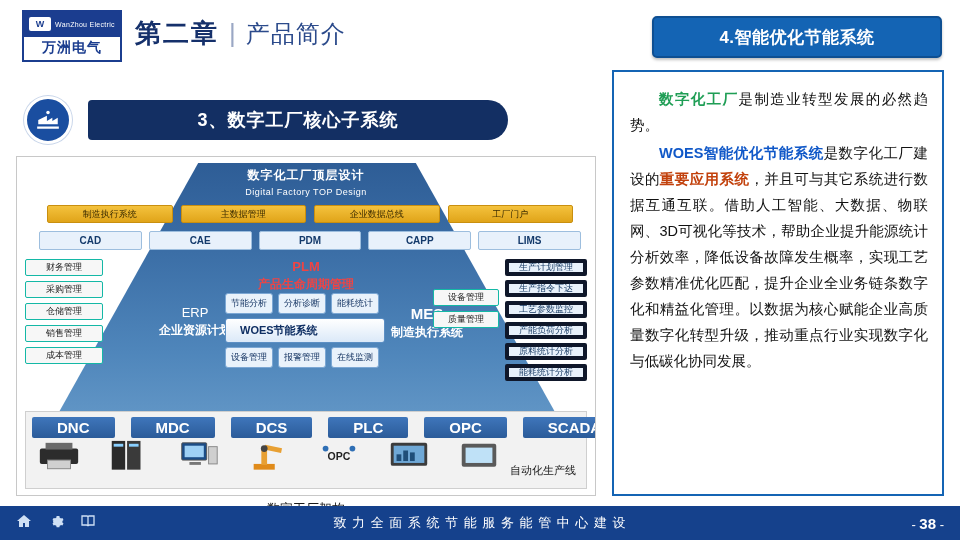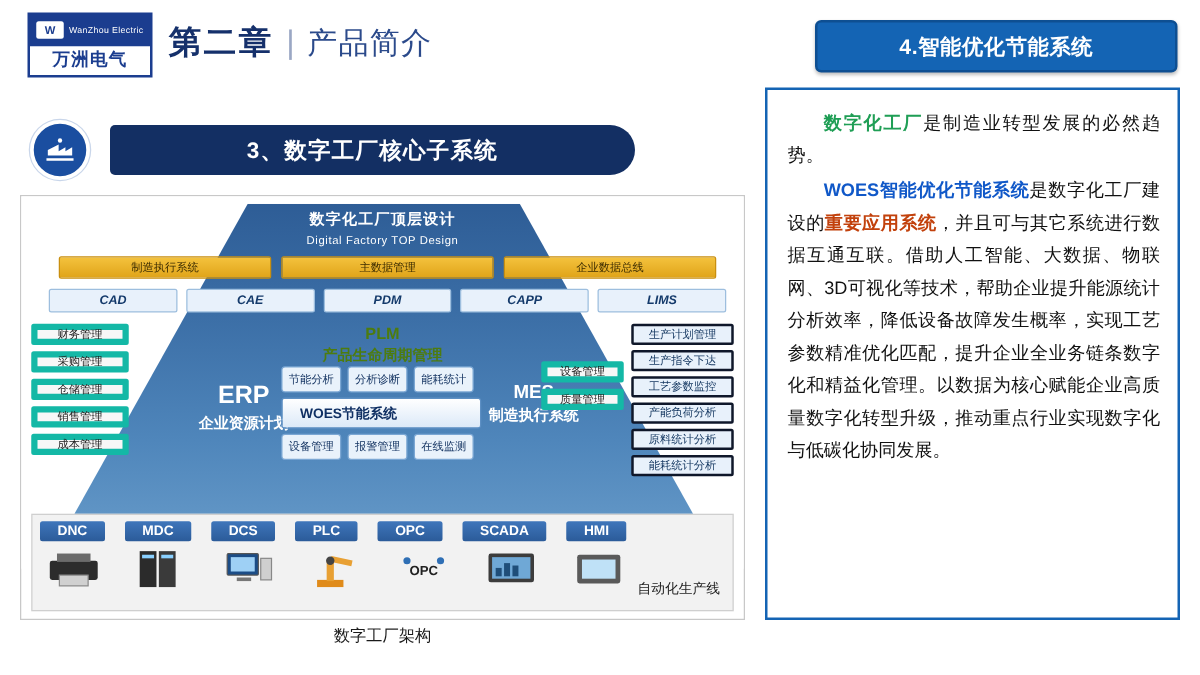--- a/index.html
+++ b/index.html
@@ -83,37 +83,37 @@
   }
   .d-title .t1 { font-size: 12px; font-weight: bold; letter-spacing: 1px; }
   .d-title .t2 { font-size: 9px; margin-top: 3px; letter-spacing: .5px; }
 
   .row-top { position: absolute; left: 30px; right: 22px; top: 48px; display: flex; gap: 8px; }
   .chip-gold {
     flex: 1; height: 18px; background: linear-gradient(to bottom,#f4c23d,#e0a419);
     border: 1px solid #c98f0f; border-radius: 2px;
     font-size: 9px; color: #3c2c00; display: flex; align-items: center; justify-content: center;
   }
-  .row-sys { position: absolute; left: 22px; right: 14px; top: 74px; display: flex; gap: 7px; font-style: italic; }
+  .row-sys { position: absolute; left: 22px; right: 14px; top: 74px; display: flex; gap: 7px; }
   .chip-lt {
     flex: 1; height: 19px; background: #e8f1fb; border: 1px solid #9dbede; border-radius: 2px;
     font-size: 10px; color: #143a6b; font-weight: bold;
     display: flex; align-items: center; justify-content: center;
   }
 
   .plm {
-    position: absolute; left: 0; right: 0; top: 102px; text-align: center; color: #4d7c0f;
+    position: absolute; left: 0; right: 0; top: 102px; text-align: center; color: #ef4444;
   }
   .plm .p1 { font-size: 13px; font-weight: bold; }
   .plm .p2 { font-size: 12px; font-weight: bold; margin-top: 2px; }
 
   .erp {
     position: absolute; left: 122px; top: 148px; width: 112px; text-align: center; color: #fff;
   }
-  .erp .e1 { font-size: 20px; font-weight: bold; }
+  .erp .e1 { font-size: 13px; font-weight: normal; }
   .erp .e2 { font-size: 12px; font-weight: bold; margin-top: 2px; }
   .mes {
     position: absolute; right: 112px; top: 148px; width: 112px; text-align: center; color: #fff;
   }
   .mes .e1 { font-size: 15px; font-weight: bold; }
   .mes .e2 { font-size: 12px; font-weight: bold; margin-top: 2px; }
 
   .woes-wrap {
     position: absolute; left: 208px; top: 136px; width: 160px;
     display: flex; flex-direction: column; gap: 4px;
@@ -131,39 +131,39 @@
 
   .dnc-line {
     position: absolute; left: 0; right: 0; bottom: 26px; text-align: center;
     color: #fff; font-size: 13px; font-weight: bold; letter-spacing: .5px;
   }
 
   .side-left { position: absolute; left: 8px; top: 102px; width: 78px; display: flex; flex-direction: column; gap: 5px; }
   .side-right { position: absolute; right: 8px; top: 102px; width: 82px; display: flex; flex-direction: column; gap: 4px; }
   .side-mid { position: absolute; right: 96px; top: 132px; width: 66px; display: flex; flex-direction: column; gap: 5px; }
   .tag {
-    background: #f7f7f7; border: 5px solid #14b8a6; border-radius: 2px;
+    background: #f7f7f7; border: 1px solid #14b8a6; border-radius: 2px;
     font-size: 9px; color: #222; height: 17px;
     display: flex; align-items: center; justify-content: center;
   }
   .tag-blue {
-    background: #e8f1fb; border: 2px solid #0f172a; border-radius: 2px;
+    background: #e8f1fb; border: 4px solid #0f172a; border-radius: 2px;
     font-size: 9px; color: #12355f; height: 17px;
     display: flex; align-items: center; justify-content: center;
   }
 
   
   .strip {
     position: absolute; left: 8px; right: 8px; bottom: 6px; height: 78px;
     background: #f2f2f2; border: 1px solid #cfcfcf;
   }
   .strip-tabs { position: absolute; left: 6px; top: 5px; display: flex; gap: 16px; }
   .tab-chip {
     background: linear-gradient(to bottom,#3f76bb,#2b5b99); color: #fff;
-    font-size: 11px; font-weight: bold; border-radius: 2px; padding: 2px 14px;
+    font-size: 15px; font-weight: bold; border-radius: 2px; padding: 2px 25px;
   }
   .devices { position: absolute; left: 10px; top: 26px; display: flex; gap: 24px; align-items: center; }
   .dev { width: 46px; height: 34px; display: flex; align-items: center; justify-content: center; }
   .strip-note {
     position: absolute; right: 10px; bottom: 10px; font-size: 11px; color: #222;
   }
   .caption {
     position: absolute; left: 16px; top: 500px; width: 580px; text-align: center;
     font-size: 13px; color: #1a1a1a;
   }
@@ -235,20 +235,21 @@
 
       <div class="d-title">
         <div class="t1">数字化工厂顶层设计</div>
         <div class="t2">Digital  Factory  TOP  Design</div>
       </div>
 
       <div class="row-top">
         <div class="chip-gold">制造执行系统</div>
         <div class="chip-gold">主数据管理</div>
         <div class="chip-gold">企业数据总线</div>
+        <div class="chip-gold">工厂门户</div>
       </div>
 
       <div class="row-sys">
         <div class="chip-lt">CAD</div>
         <div class="chip-lt">CAE</div>
         <div class="chip-lt">PDM</div>
         <div class="chip-lt">CAPP</div>
         <div class="chip-lt">LIMS</div>
       </div>
 
@@ -379,14 +380,37 @@
 
   <div class="textpanel">
     <p class="para">
       <span class="k-green">数字化工厂</span><span>是制造业转型发展的必然趋势。</span>
     </p>
     <p class="para">
       <span class="k-blue">WOES智能优化节能系统</span><span>是数字化工厂建设的</span><span class="k-red">重要应用系统</span><span>，并且可与其它系统进行数据互通互联。借助人工智能、大数据、物联网、3D可视化等技术，帮助企业提升能源统计分析效率，降低设备故障发生概率，实现工艺参数精准优化匹配，提升企业全业务链条数字化和精益化管理。以数据为核心赋能企业高质量数字化转型升级，推动重点行业实现数字化与低碳化协同发展。</span>
     </p>
   </div>
 
+  <div class="footer">
+    <div class="f-icons">
+      <span>
+        <svg viewBox="0 0 16 16" fill="#cfe0f5">
+          <path d="M8 2L1 8h2v6h4v-4h2v4h4V8h2L8 2z"></path>
+        </svg>
+      </span>
+      <span>
+        <svg viewBox="0 0 16 16" fill="#cfe0f5">
+          <path d="M8 5a3 3 0 100 6 3 3 0 000-6zm6.4 3l1.1-.9-1.1-2-1.4.4a5.6 5.6 0 00-1.3-.8L11.4 3H8.6l-.3 1.7c-.5.2-.9.4-1.3.8L5.6 5.1l-1.1 2 1.1.9a5 5 0 000 1.5l-1.1.9 1.1 2 1.4-.4c.4.3.8.6 1.3.8l.3 1.5h2.8l.3-1.5c.5-.2.9-.5 1.3-.8l1.4.4 1.1-2-1.1-.9a5 5 0 000-1.5z"></path>
+        </svg>
+      </span>
+      <span>
+        <svg viewBox="0 0 16 16" fill="none" stroke="#cfe0f5" stroke-width="1.3">
+          <path d="M2 3h5c1 0 1 1 1 1v9s-.5-1-1.5-1H2V3zM14 3H9c-1 0-1 1-1 1v9s.5-1 1.5-1H14V3z"></path>
+        </svg>
+      </span>
+    </div>
+    <div class="f-center">致 力 全 面 系 统 节 能    服 务 能 管 中 心 建 设</div>
+    <div class="f-page">
+      <span>- </span><b>38</b><span> -</span>
+    </div>
+  </div>
 
 </div>
 
 </body></html>

